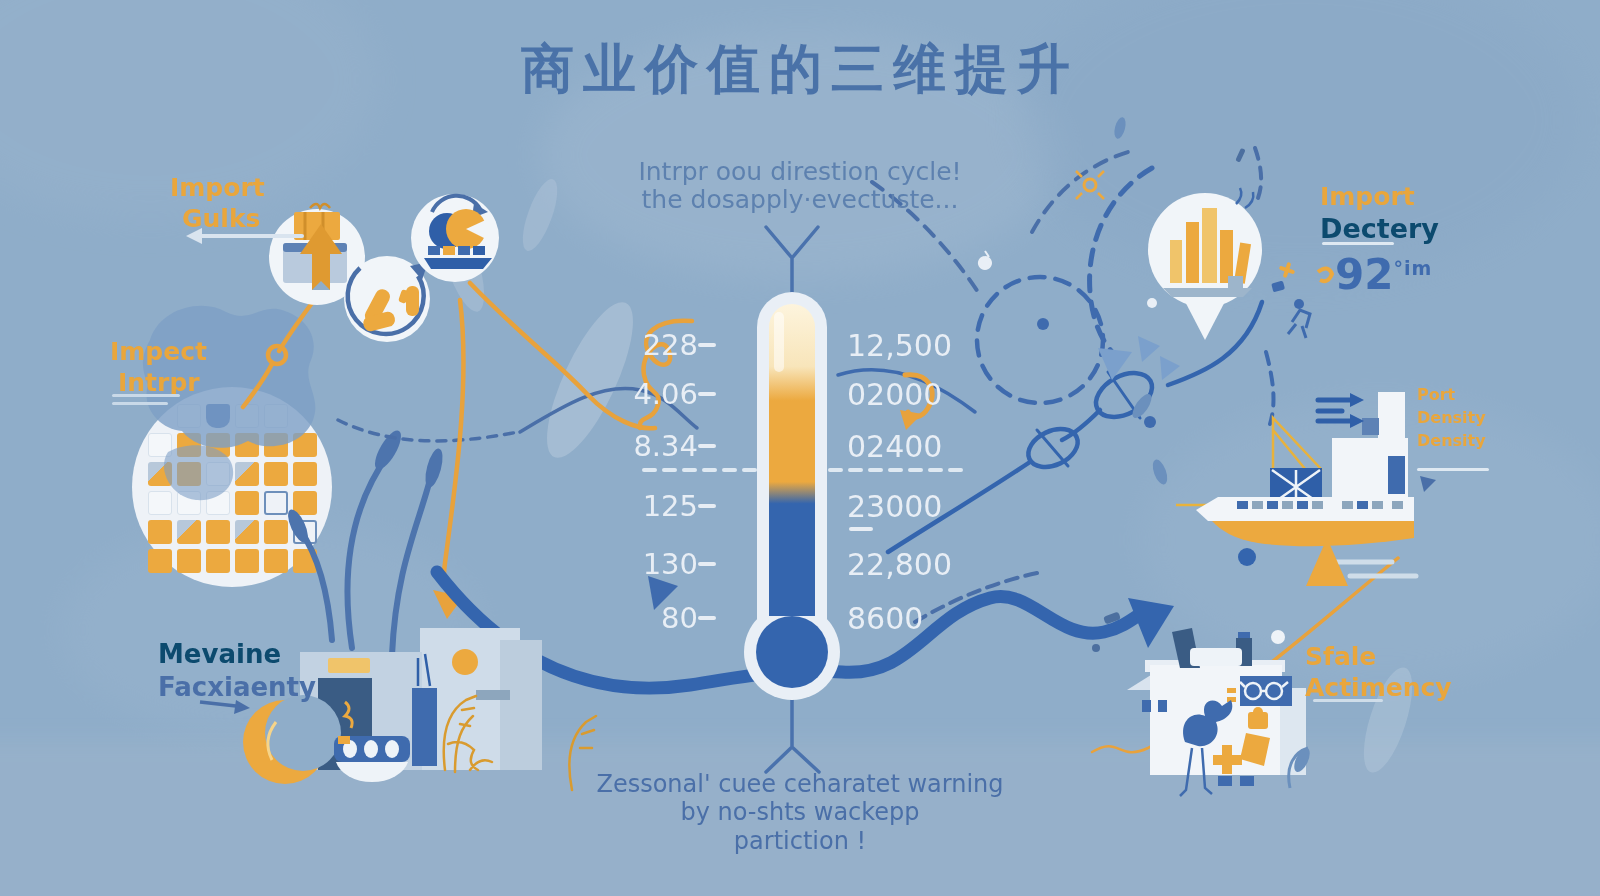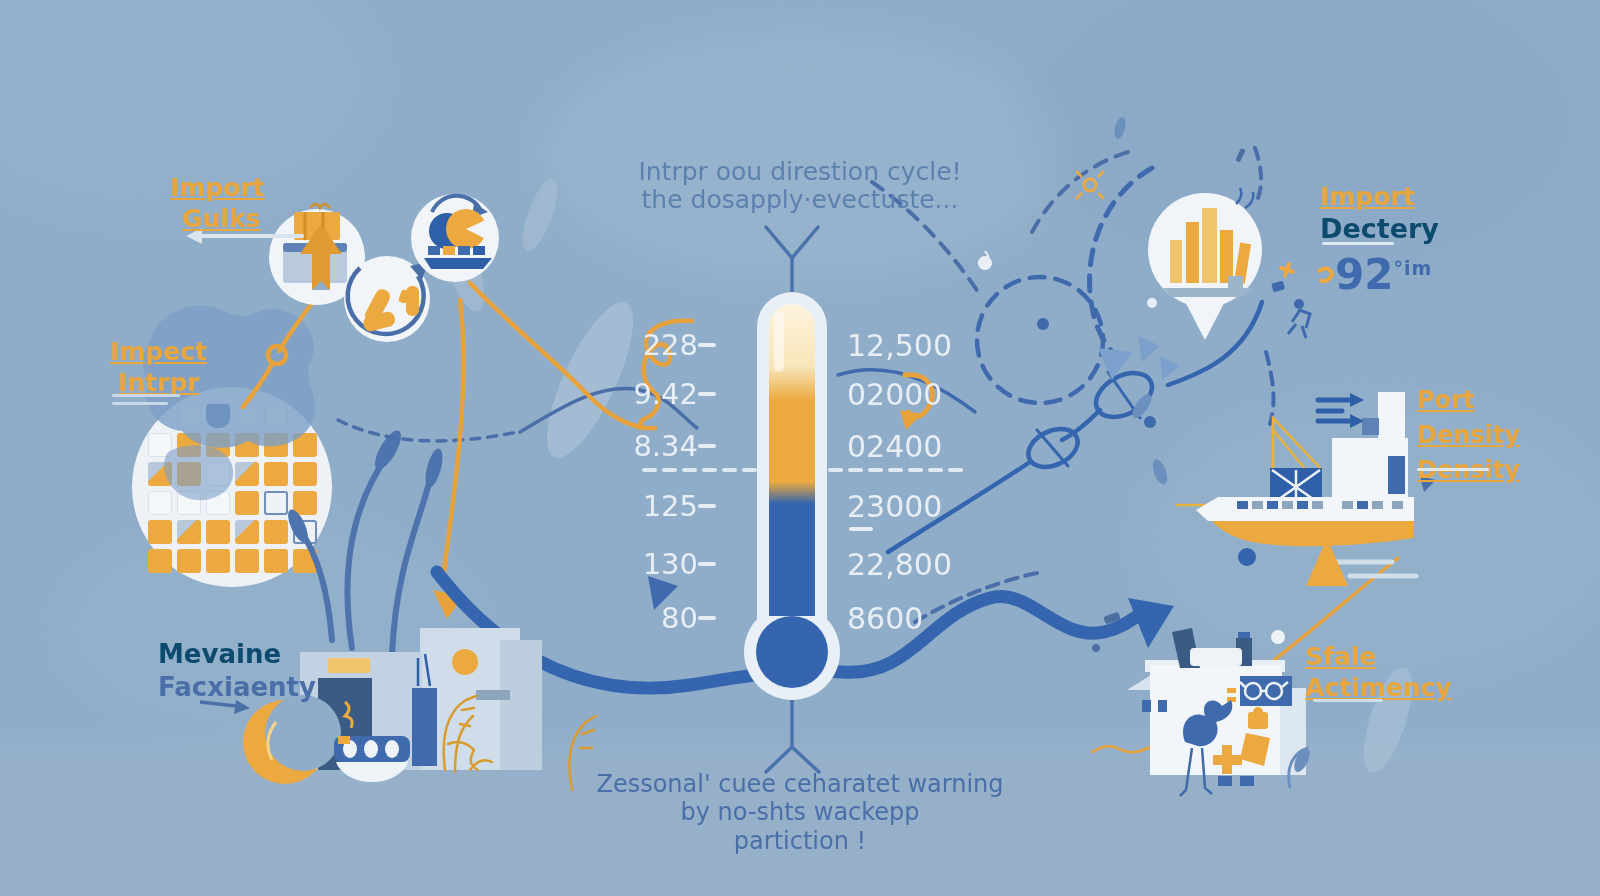--- a/index.html
+++ b/index.html
@@ -7,21 +7,21 @@
   #canvas{position:relative;width:1600px;height:896px;overflow:hidden;background:#8FADC9;}
   .patch{position:absolute;border-radius:50%;filter:blur(18px);pointer-events:none;}
   .abs{position:absolute;}
   
   #title{position:absolute;left:0;top:34px;width:1600px;text-align:center;font-size:53px;font-weight:600;
          letter-spacing:9px;color:#4A72A8;}
   #subtitle{position:absolute;left:550px;top:158px;width:500px;text-align:center;font-size:25px;
             color:#5D81AF;line-height:1.12;font-weight:500;}
   #footer{position:absolute;left:550px;top:770px;width:500px;text-align:center;font-size:24px;
           color:#4A6FA8;line-height:1.18;font-weight:500;}
-  .lblO{color:#E9A63C;font-weight:700;text-decoration:underline;}
+  .lblO{color:#E9A63C;font-weight:700;}
   .lblW{color:#0c4a6e;font-weight:700;}
   .lblB{color:#4A6FA8;font-weight:700;}
   .twoLine{line-height:1.25;font-size:25px;}
   .rule{position:absolute;height:3px;border-radius:2px;background:#C9D9E8;}
   
   .thermo-outer{position:absolute;left:757px;top:292px;width:70px;height:344px;background:#E9EFF6;
                 border-radius:35px 35px 8px 8px;z-index:40;}
   .thermo-bulb-outer{position:absolute;left:744px;top:604px;width:96px;height:96px;border-radius:50%;
                 background:#E9EFF6;z-index:40;}
   .thermo-inner{position:absolute;left:769px;top:304px;width:46px;height:312px;border-radius:23px 23px 0 0;z-index:41;
@@ -370,21 +370,21 @@
   <div class="thermo-outer"></div>
   <div class="thermo-inner"></div>
   <div class="thermo-bulb-inner"></div>
   <div class="thermo-shine"></div>
 
   <div class="scaleL" style="top:328px">
       <span>228</span>
       <span class="tick"></span>
     </div>
   <div class="scaleL" style="top:377px">
-      <span>9.42</span>
+      <span>4.06</span>
       <span class="tick"></span>
     </div>
   <div class="scaleL" style="top:429px">
       <span>8.34</span>
       <span class="tick"></span>
     </div>
   <div class="scaleL" style="top:489px">
       <span>125</span>
       <span class="tick"></span>
     </div>
@@ -410,20 +410,21 @@
       <span>23000</span>
     </div>
   <div class="scaleR" style="top:547px">
       <span>22,800</span>
     </div>
   <div class="scaleR" style="top:601px">
       <span>8600</span>
     </div>
   <div class="abs" style="left:849px;top:527px;width:24px;height:4px;background:#E7EDF4;border-radius:2px;z-index:50"></div>
 
+  <div id="title" class="txt-layer">商业价值的三维提升</div>
   <div id="subtitle" class="txt-layer">
     <div>Intrpr oou direstion cycle!</div>
     <div>the dosapply·evectuste...</div>
   </div>
 
   <div class="abs twoLine lblO txt-layer" style="left:170px;top:172px;z-index:60">
     <div>Import</div>
     <div style="padding-left:12px">Gulks</div>
   </div>
 
@@ -441,21 +442,21 @@
 
   <div class="abs twoLine txt-layer" style="left:1320px;top:181px;z-index:60">
     <div class="lblO">Import</div>
     <div class="lblW" style="font-size:27px">Dectery</div>
   </div>
   <div class="rule" style="left:1322px;top:242px;width:72px;background:#DFE9F2;z-index:60"></div>
   <div id="metric92">
     <span>92</span><span class="suf">°im</span>
   </div>
 
-  <div class="abs lblO txt-layer" style="left:1417px;top:383px;font-size:24px;line-height:1.45;z-index:60">
+  <div class="abs lblO txt-layer" style="left:1417px;top:383px;font-size:16px;line-height:1.45;z-index:60">
     <div>Port</div>
     <div>Density</div>
     <div>Density</div>
   </div>
   <div class="rule" style="left:1417px;top:468px;width:72px;background:#DFE9F2;z-index:60"></div>
 
   <div class="abs twoLine lblO txt-layer" style="left:1305px;top:641px;z-index:60">
     <div>Sfale</div>
     <div>Actimency</div>
   </div>

